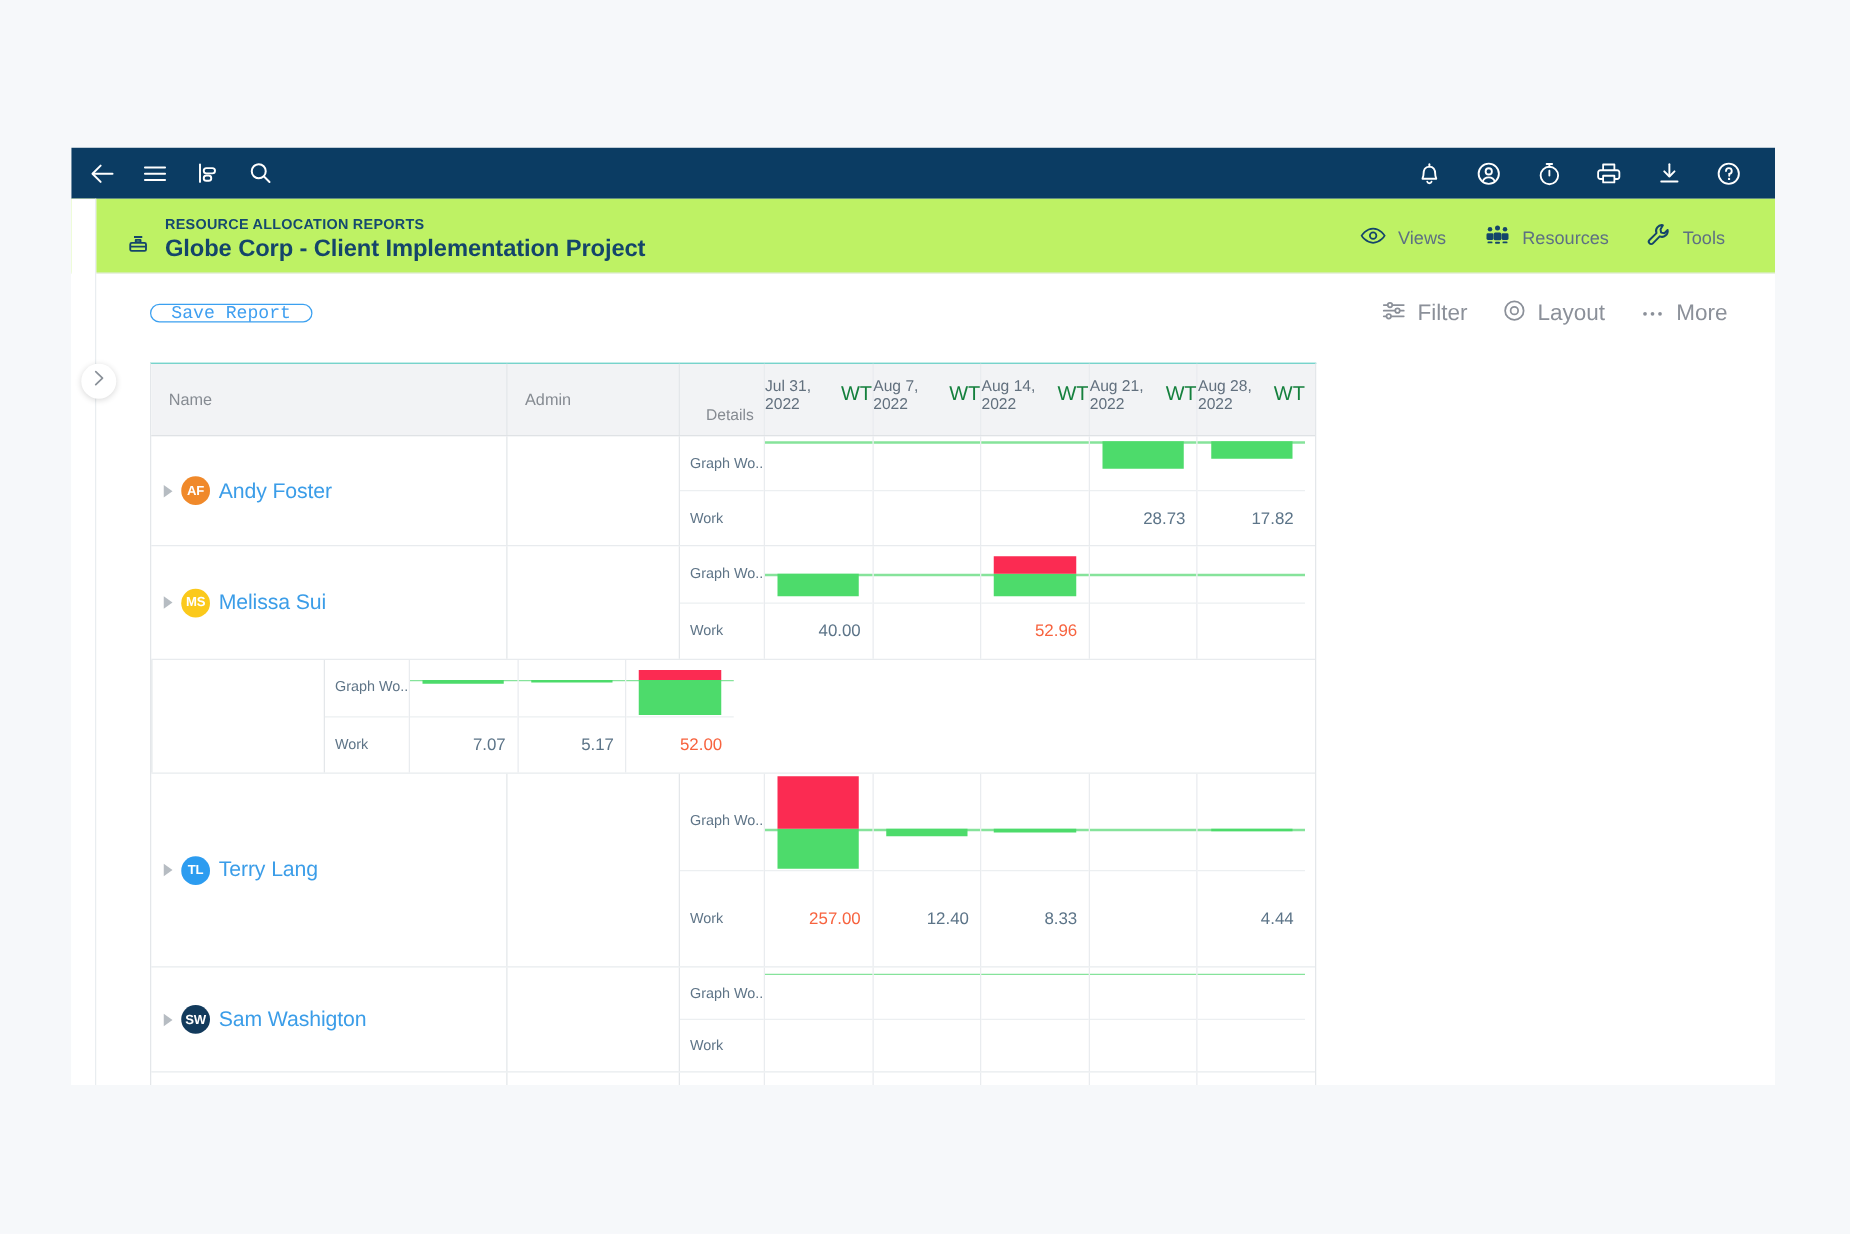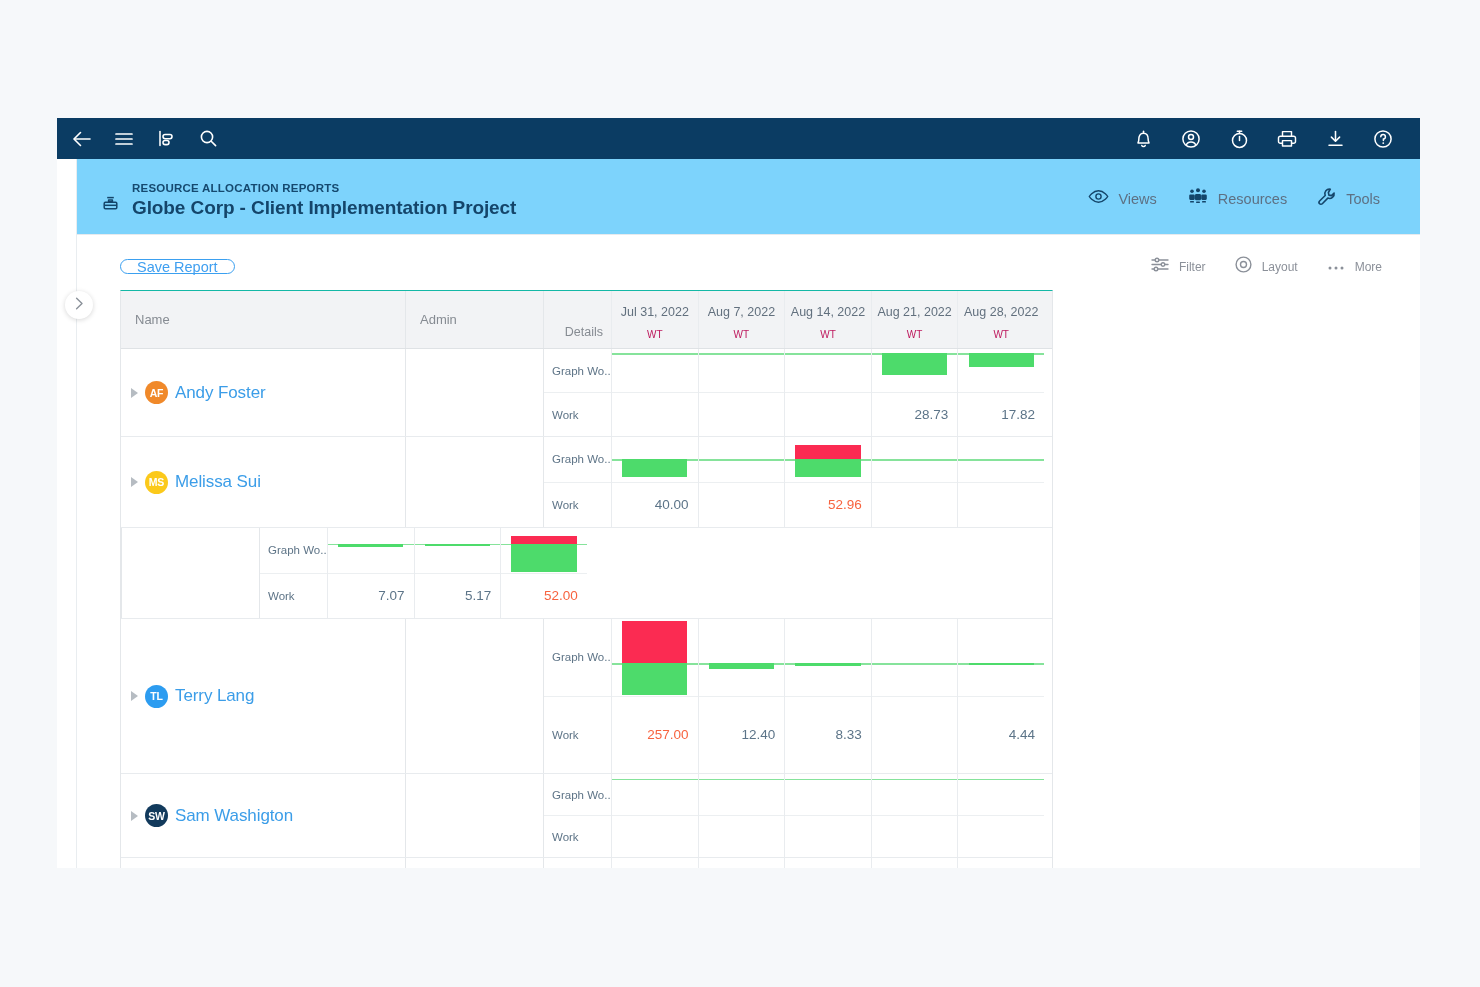--- a/index.html
+++ b/index.html
@@ -30,22 +30,22 @@
     padding: 0 20px 0 14px;
   }
   .topbar-left { display: flex; align-items: center; gap: 20px; }
   .topbar-right { margin-left: auto; display: flex; align-items: center; gap: 26px; padding-right: 6px;}
   .nav-ico { width: 22px; height: 22px; display: flex; align-items: center; justify-content: center; cursor: pointer; }
   .nav-ico svg { display: block; }
 
   
   .headerband {
     position: relative;
-    height: 76px;
-    background: #7dd3fc;
+    height: 60px;
+    background: #bef264;
     border-bottom: 1px solid #e6eaee;
     display: flex;
     align-items: center;
   }
   .hb-left { display: flex; align-items: flex-start; padding-left: 43px; }
   .hb-briefcase { width: 22px; margin-top: 19px; margin-right: 10px; }
   .hb-text { padding-top: 8px; }
   .hb-eyebrow {
     font-size: 11.5px; letter-spacing: .02em;
     color: #15496f; font-weight: 700;
@@ -70,24 +70,25 @@
     margin-left: 63px;
     height: 15px;
     padding: 0 16px;
     border: 1.4px solid #3ba0f0;
     border-radius: 16px;
     color: #3f9ff0;
     font-size: 14.5px;
     background: #fff;
     display: flex; align-items: center;
     cursor: pointer;
+    font-family: Liberation Mono, monospace;
   }
   .tb-right { margin-left: auto; display: flex; align-items: center; gap: 28px; padding-right: 38px; }
   .tb-action { display: flex; align-items: center; gap: 9px; cursor: pointer; }
-  .tb-action-label { font-size: 12px; color: #8b9099; }
+  .tb-action-label { font-size: 18px; color: #8b9099; }
 
   
   .side-rail {
     position: absolute;
     left: 0; top: 41px; bottom: 0; width: 20px;
     background: #ffffff;
     border-right: 1px solid #e9edf0;
     z-index: 5;
   }
   .rail-toggle {
@@ -126,25 +127,25 @@
 
   .ghead .col-name, .ghead .col-admin {
     display: flex; align-items: center;
     font-size: 13px; color: #868b92; padding-left: 14px;
   }
   .ghead .col-det {
     display: flex; align-items: flex-end; justify-content: flex-end;
     font-size: 12.5px; color: #868b92; padding: 0 8px 9px 0;
   }
   .ghead .col-wk {
-    display: flex; flex-direction: column; align-items: center; justify-content: flex-end;
+    display: flex; flex-direction: row; align-items: center; justify-content: flex-end;
     padding-bottom: 8px; gap: 10px;
   }
   .wk-date { font-size: 12.5px; color: #62707e; }
-  .wk-sub  { font-size: 10px; color: #be185d; }
+  .wk-sub  { font-size: 16px; color: #15803d; }
 
   
   .grow { display: flex; border-bottom: 1px solid #e8ebee; }
   .grow .col-name {
     display: flex; align-items: center; padding-left: 10px; gap: 7px;
   }
   .tri {
     width: 0; height: 0;
     border-top: 5px solid transparent;
     border-bottom: 5px solid transparent;

